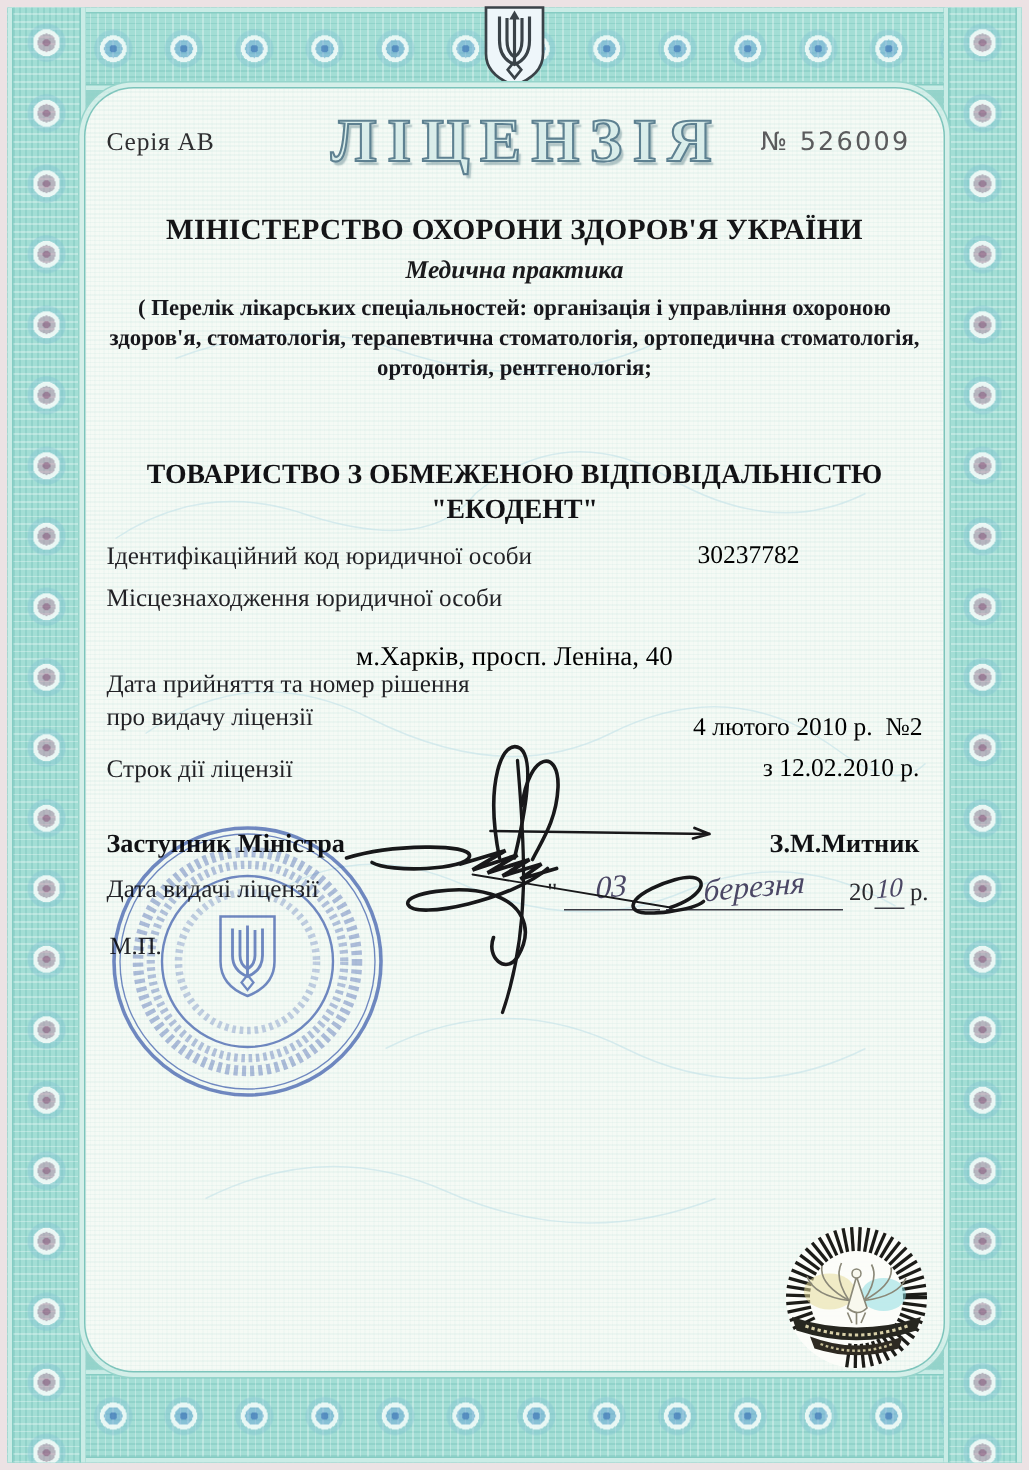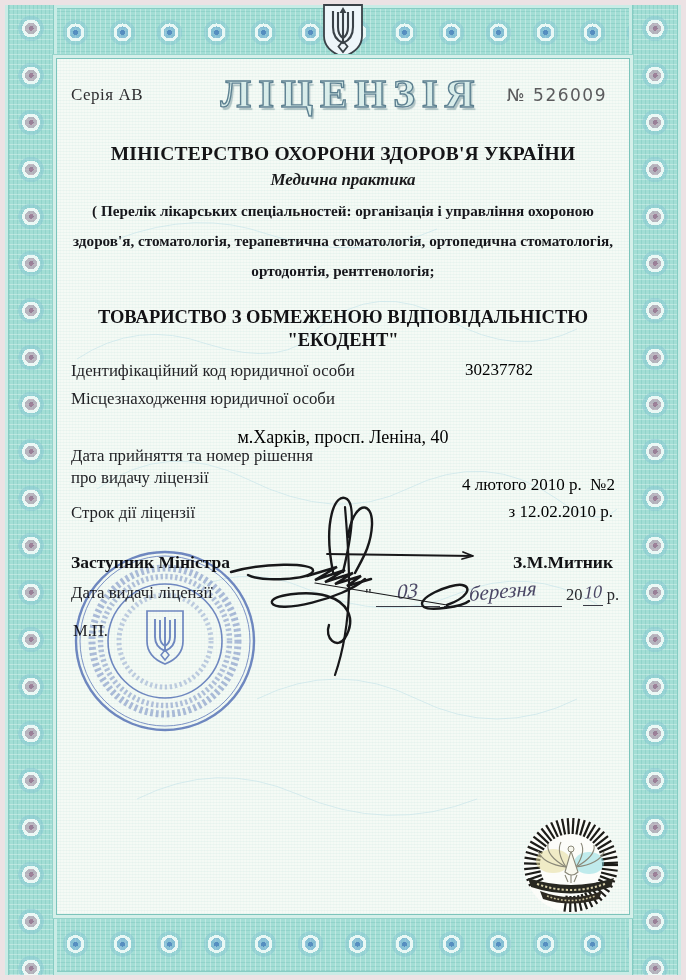--- a/index.html
+++ b/index.html
@@ -31,20 +31,21 @@
   }
   .band.top{top:5px;height:55px;}
   .band.bottom{bottom:5px;height:62px;}
   .band.left{left:5px;}
   .band.right{right:5px;}
   
   .inner{
     position:absolute;left:57px;top:59px;right:57px;bottom:66px;
     background:#f5faf5;
     box-shadow:0 0 0 1px #7cc4bb, 0 0 0 4px #d4efe9, 0 0 0 5px #96d4cb;
+    border-radius:32px;
   }
   .inner::before{
     content:"";position:absolute;inset:0;pointer-events:none;
     background:
       repeating-linear-gradient(0deg, rgba(165,212,206,.12) 0 1px, transparent 1px 3px),
       repeating-linear-gradient(90deg, rgba(165,212,206,.07) 0 1px, transparent 1px 3px);
   }
   .content{position:absolute;inset:0;}
   .abs{position:absolute;}
   .ctr{left:0;right:0;text-align:center;}
@@ -52,21 +53,21 @@
   .serial{font-size:17px;color:#2e2e30;letter-spacing:.5px;}
   .lic-number{font-family:"DejaVu Sans", sans-serif;font-size:17px;color:#5b5b5d;letter-spacing:1.5px;}
   .doc-title{
     font-weight:bold;font-size:41px;letter-spacing:7px;line-height:1;
     color:#d9edea;-webkit-text-stroke:1.4px #5e8191;
     text-shadow:0 1px 0 #ffffff, 2px 3px 1px rgba(96,130,140,.45);
     margin-left:16px;
   }
   .ministry{font-weight:bold;font-size:19.5px;letter-spacing:.2px;color:#151517;}
   .practice{font-style:italic;font-weight:600;font-size:17px;color:#1a1a1c;}
-  .spec{font-weight:bold;font-size:15.2px;line-height:30px;color:#17171c;text-align:center;}
+  .spec{font-weight:bold;font-size:15.2px;line-height:20px;color:#17171c;text-align:center;}
   .company{font-weight:bold;font-size:18.5px;line-height:23px;color:#121215;text-align:center;}
   .label{font-size:16.8px;color:#222226;line-height:22px;}
   .value-b{font-weight:normal;font-size:17px;color:#000000;}
   .signer{font-weight:bold;font-size:17.5px;color:#111114;}
   .mp{font-size:16.5px;color:#222226;}
   
   .hw-row{font-size:16.5px;color:#2a2a2e;white-space:nowrap;}
   .blank{display:inline-block;border-bottom:1.5px solid #3a3a44;text-align:center;vertical-align:baseline;position:relative;}
   .hand{
     display:inline-block;font-style:italic;color:#4b4765;

